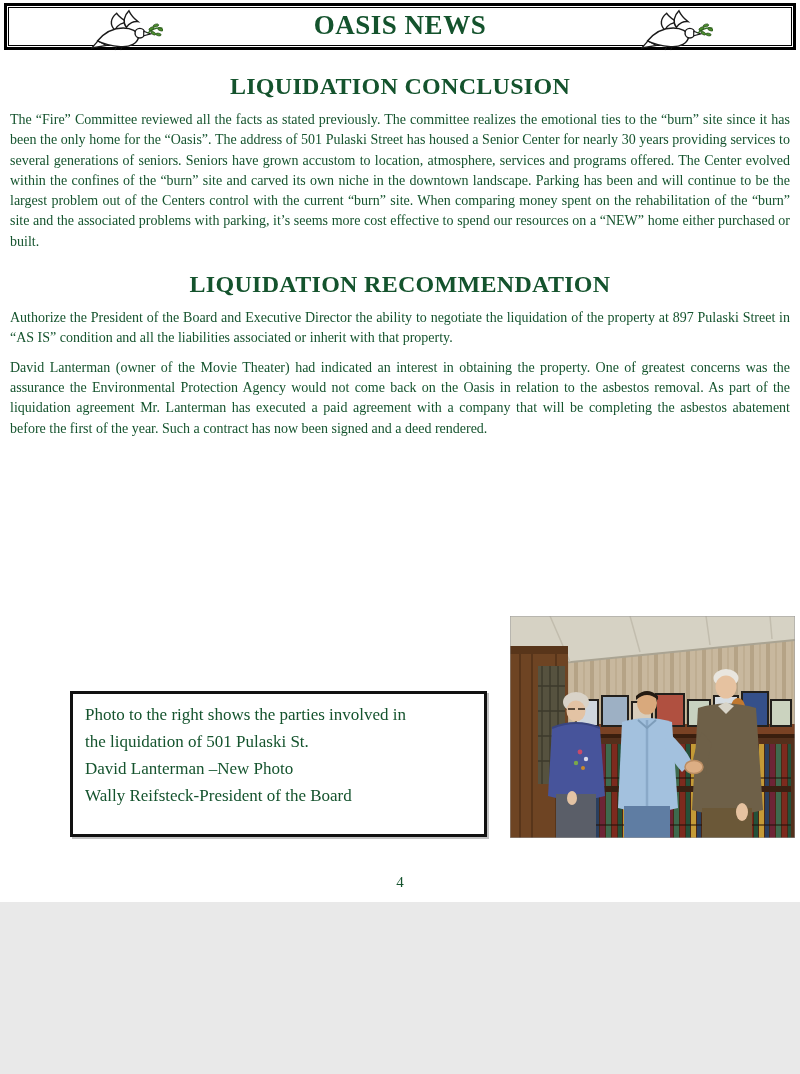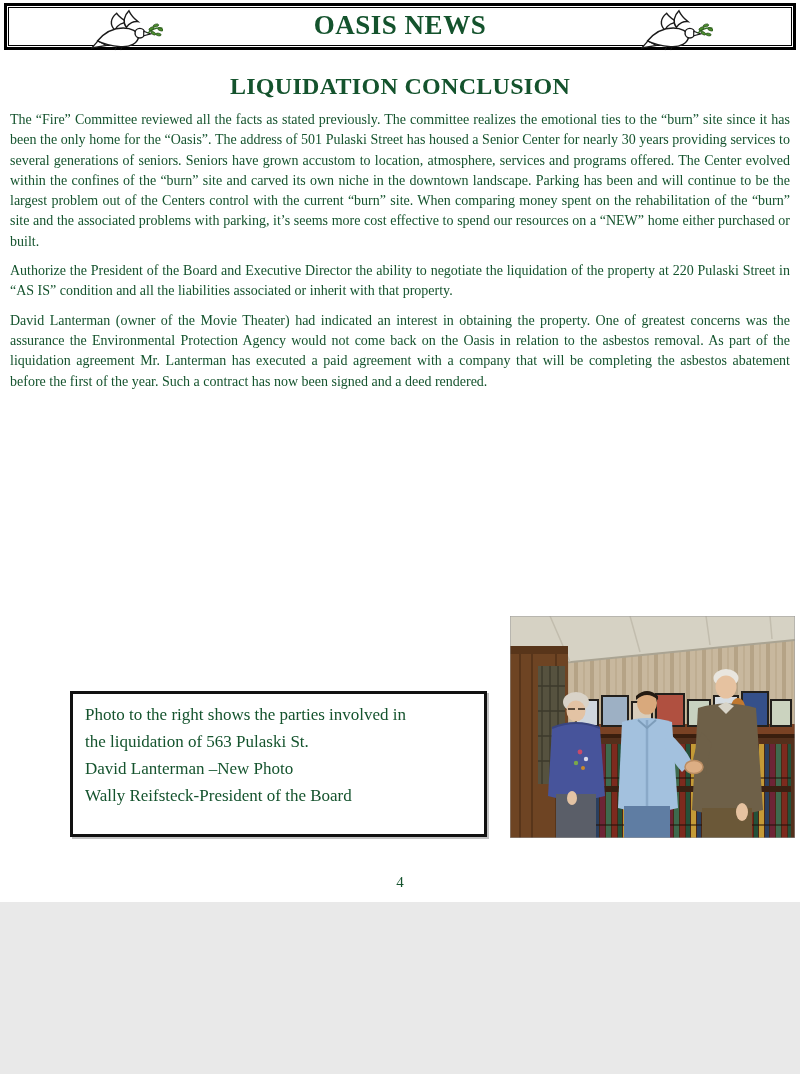--- a/index.html
+++ b/index.html
@@ -113,27 +113,28 @@
         <ellipse cx="97" cy="36" rx="4.2" ry="2.1" fill="#4d8f2d" stroke="#1d4412" stroke-width="1" transform="rotate(30 97 36)"></ellipse>
         <ellipse cx="105" cy="38" rx="4.2" ry="2.1" fill="#4d8f2d" stroke="#1d4412" stroke-width="1" transform="rotate(10 105 38)"></ellipse>
       </svg>
     </div>
   </div>
 
   <div class="content">
     <h2 class="section-heading first">LIQUIDATION CONCLUSION</h2>
     <p class="body-text">The “Fire” Committee reviewed all the facts as stated previously. The committee realizes the emotional ties to the “burn” site since it has been the only home for the “Oasis”. The address of 501 Pulaski Street has housed a Senior Center for nearly 30 years providing services to several generations of seniors. Seniors have grown accustom to location, atmosphere, services and programs offered. The Center evolved within the confines of the “burn” site and carved its own niche in the downtown landscape. Parking has been and will continue to be the largest problem out of the Centers control with the current “burn” site. When comparing money spent on the rehabilitation of the “burn” site and the associated problems with parking, it’s seems more cost effective to spend our resources on a “NEW” home either purchased or built.</p>
 
-    <p class="body-text">Authorize the President of the Board and Executive Director the ability to negotiate the liquidation of the property at 220 Pulaski Street in “AS IS” condition and all the liabilities associated or inherit with that property.</p>
+    <h2 class="section-heading">LIQUIDATION RECOMMENDATION</h2>
+    <p class="body-text">Authorize the President of the Board and Executive Director the ability to negotiate the liquidation of the property at 897 Pulaski Street in “AS IS” condition and all the liabilities associated or inherit with that property.</p>
     <p class="body-text">David Lanterman (owner of the Movie Theater) had indicated an interest in obtaining the property. One of greatest concerns was the assurance the Environmental Protection Agency would not come back on the Oasis in relation to the asbestos removal.  As part of the liquidation agreement Mr. Lanterman has executed a paid agreement with a company that will be completing the asbestos abatement before the first of the year.  Such a contract has now been signed and a deed rendered.</p>
   </div>
 
   <div class="caption-box">
     <div class="caption-line">Photo to the right shows the parties involved in</div>
-    <div class="caption-line">the liquidation of 563 Pulaski St.</div>
+    <div class="caption-line">the liquidation of 501 Pulaski St.</div>
     <div class="caption-line">David Lanterman –New Photo</div>
     <div class="caption-line">Wally Reifsteck-President of the Board</div>
   </div>
 
   <div class="photo-frame">
     <svg viewBox="0 0 285 222" preserveAspectRatio="none" aria-hidden="true">
       <defs>
         <pattern id="wp" width="16" height="12" patternUnits="userSpaceOnUse">
           <rect width="16" height="12" fill="#c8b89e"></rect>
           <rect x="0" width="4" height="12" fill="#b5a386"></rect>

